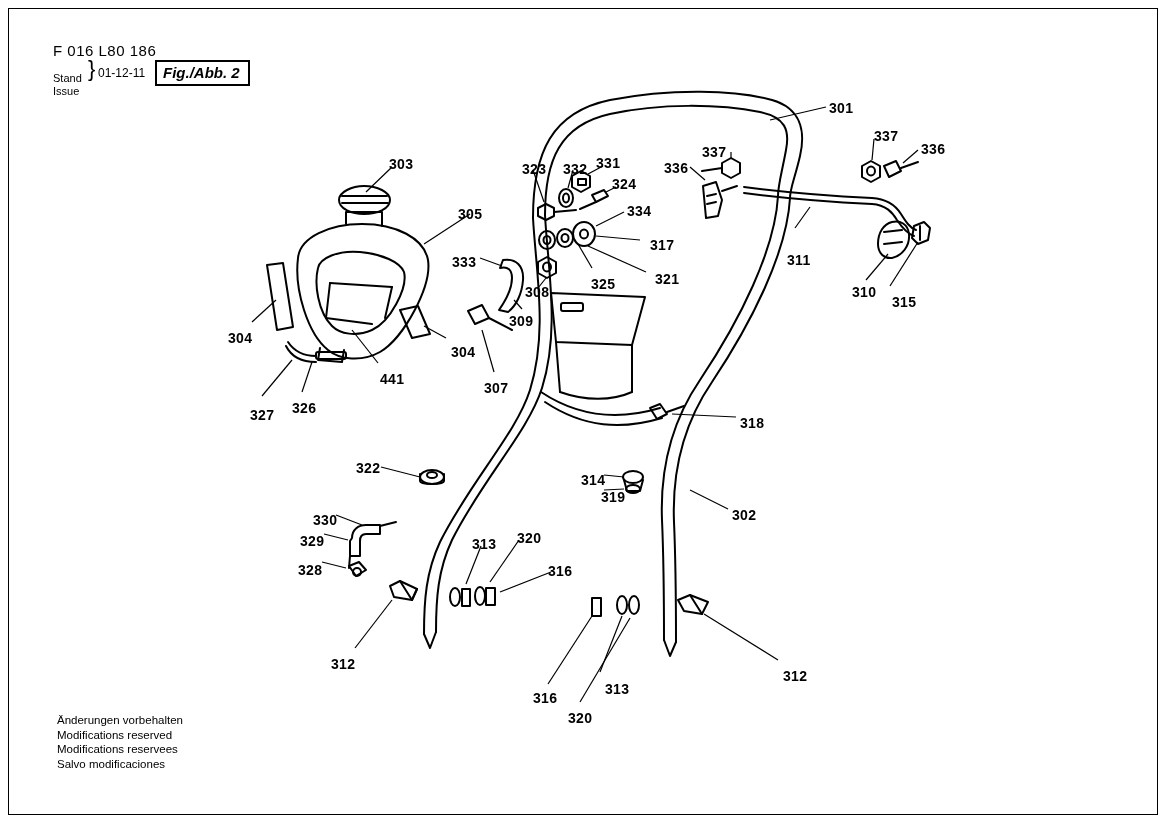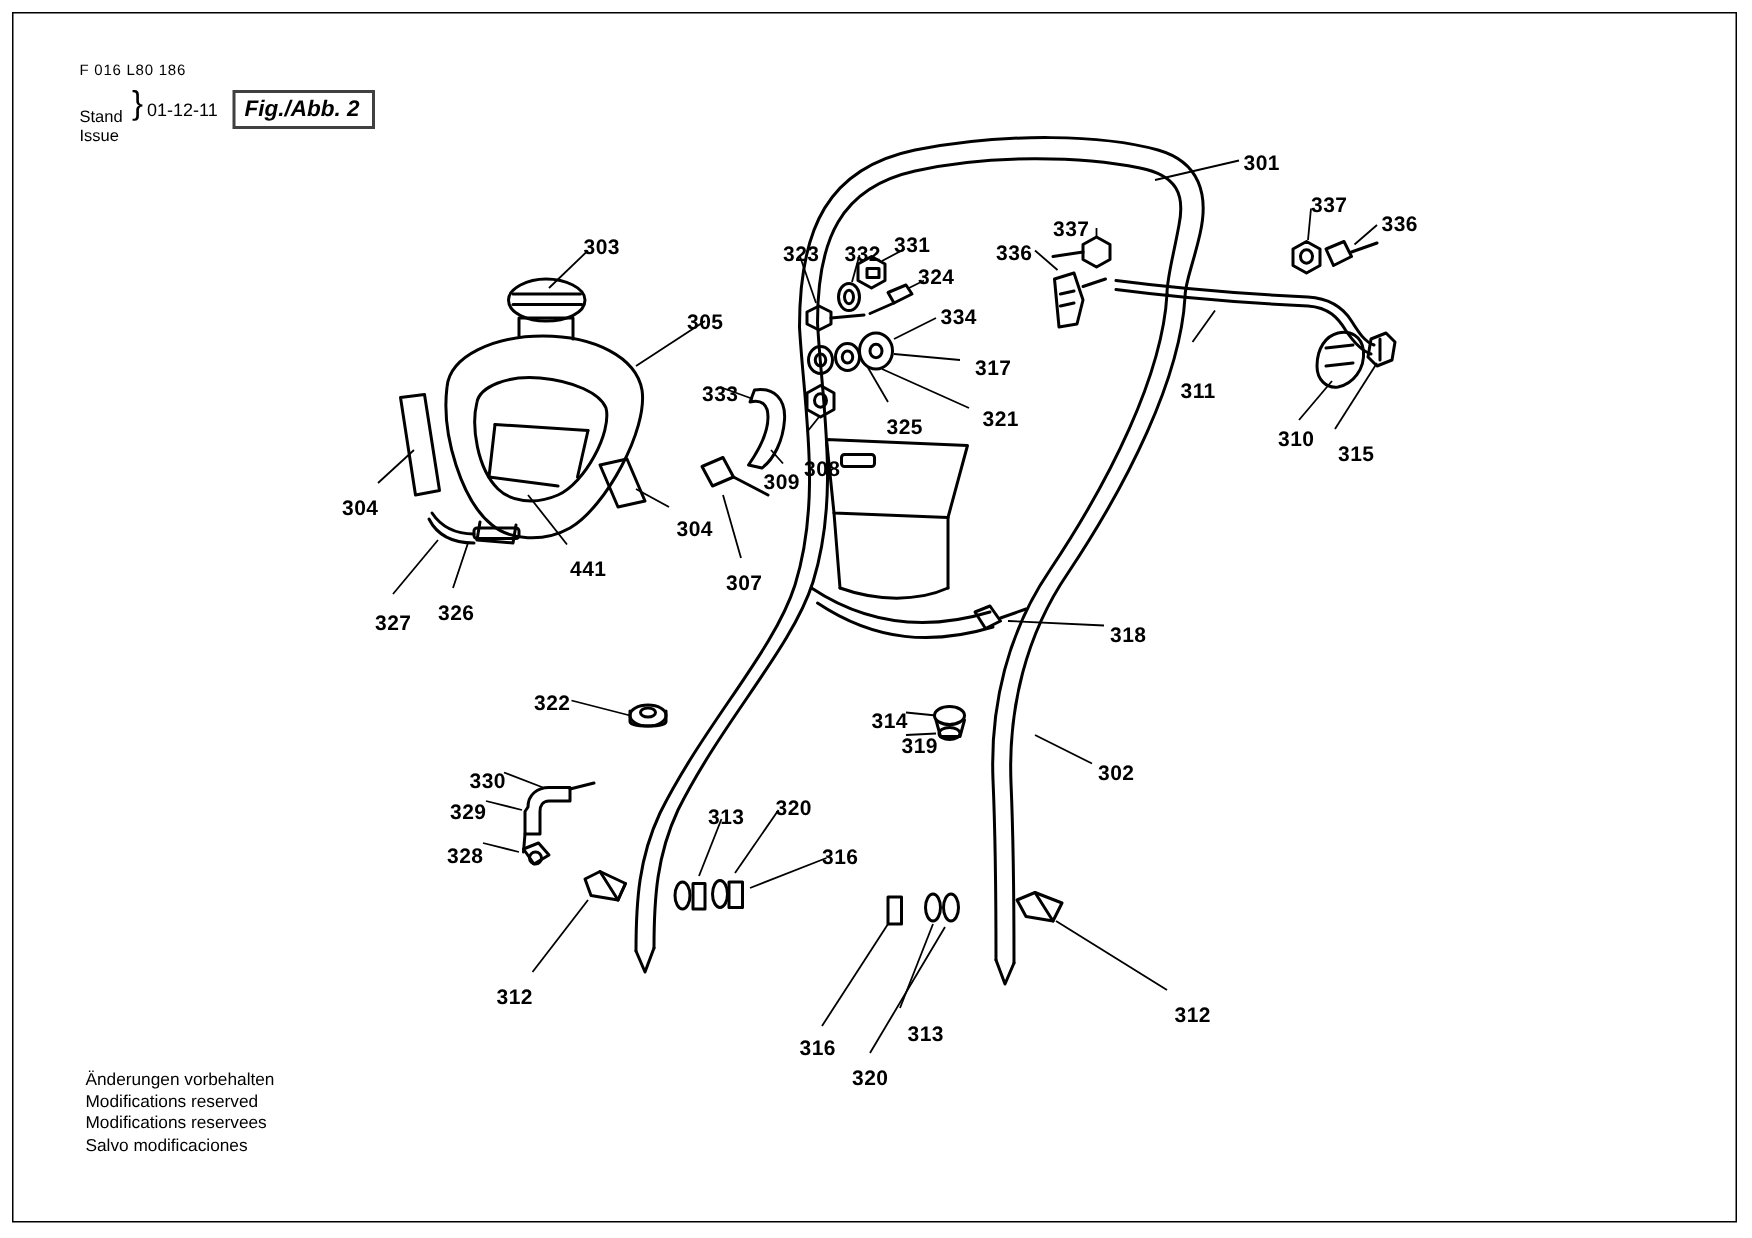--- a/index.html
+++ b/index.html
@@ -10,31 +10,31 @@
     color:#000;
     position:relative;
     overflow:hidden;
   }
   .page-border{
     position:absolute;left:8px;top:8px;width:1150px;height:807px;
     border:1px solid #000;box-sizing:border-box;
   }
   
   .hdr{position:absolute;left:53px;top:42px;}
-  .hdr-line1{font-size:10px;letter-spacing:.5px;}
+  .hdr-line1{font-size:15px;letter-spacing:.5px;}
   .hdr-stand{
     position:absolute;left:53px;top:60px;font-size:11px;line-height:13px;margin-top:12px;
   }
   .hdr-brace{
     position:absolute;left:88px;top:58px;font-size:22px;line-height:22px;
   }
   .hdr-date{position:absolute;left:98px;top:66px;font-size:12px;}
   .fig-box{
     position:absolute;left:155px;top:60px;
-    border:2px solid #404040;padding:2px 8px 3px 6px;
+    border:2px solid #000000;padding:2px 8px 3px 6px;
     font-size:15px;font-weight:bold;font-style:italic;
     background:#fff;
   }
   
   .footer{
     position:absolute;left:57px;top:713px;font-size:11.5px;line-height:14.5px;
   }
   .footer div{white-space:nowrap;}
   
   .lbl{
@@ -251,27 +251,27 @@
     <div class="lbl" style="left: 921px; top: 141px;">336</div>
     <div class="lbl" style="left: 664px; top: 160px;">336</div>
     <div class="lbl" style="left: 389px; top: 156px;">303</div>
     <div class="lbl" style="left: 522px; top: 161px;">323</div>
     <div class="lbl" style="left: 563px; top: 161px;">332</div>
     <div class="lbl" style="left: 596px; top: 155px;">331</div>
     <div class="lbl" style="left: 612px; top: 176px;">324</div>
     <div class="lbl" style="left: 458px; top: 206px;">305</div>
     <div class="lbl" style="left: 627px; top: 203px;">334</div>
     <div class="lbl" style="left: 650px; top: 237px;">317</div>
-    <div class="lbl" style="left: 452px; top: 254px; margin-left: 16px;">333</div>
+    <div class="lbl" style="left: 452px; top: 254px;">333</div>
     <div class="lbl" style="left: 655px; top: 271px;">321</div>
     <div class="lbl" style="left: 591px; top: 276px;">325</div>
     <div class="lbl" style="left: 787px; top: 236px; margin-top: 16px;">311</div>
     <div class="lbl" style="left: 852px; top: 284px;">310</div>
     <div class="lbl" style="left: 892px; top: 294px;">315</div>
-    <div class="lbl" style="left: 536px; top: 284px; margin-top: 20px;">308</div>
+    <div class="lbl" style="left: 525px; top: 284px;">308</div>
     <div class="lbl" style="left: 509px; top: 313px;">309</div>
     <div class="lbl" style="left: 228px; top: 330px;">304</div>
     <div class="lbl" style="left: 451px; top: 344px;">304</div>
     <div class="lbl" style="left: 380px; top: 371px;">441</div>
     <div class="lbl" style="left: 484px; top: 380px;">307</div>
     <div class="lbl" style="left: 250px; top: 407px; text-align: right;">327</div>
     <div class="lbl" style="left: 292px; top: 400px;">326</div>
     <div class="lbl" style="left: 740px; top: 415px;">318</div>
     <div class="lbl" style="left: 356px; top: 460px;">322</div>
     <div class="lbl" style="left: 581px; top: 472px;">314</div>

